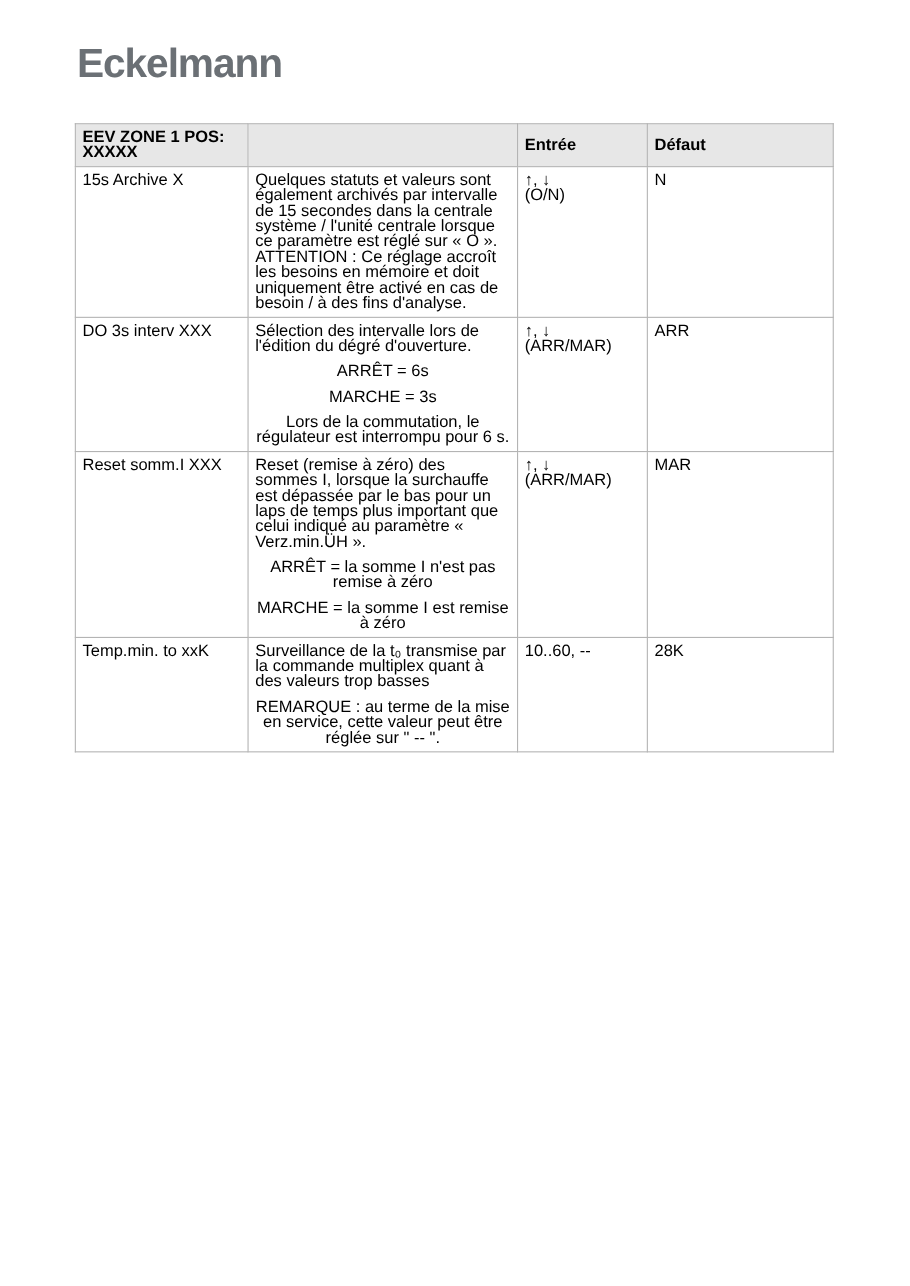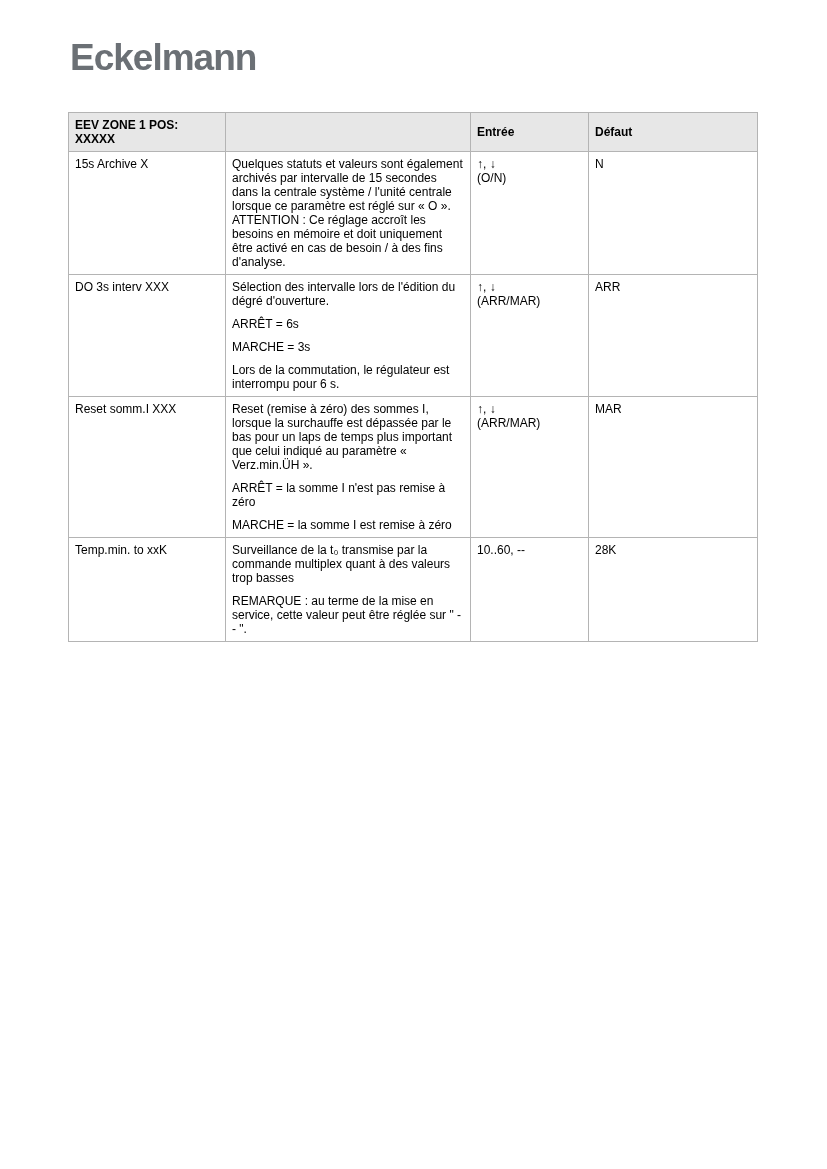--- a/index.html
+++ b/index.html
@@ -21,21 +21,21 @@
     color: #6b7075;
     letter-spacing: -1px;
   }
   table.doc-table {
     position: absolute;
     left: 68px;
     top: 112px;
     width: 689px;
     border-collapse: collapse;
     table-layout: fixed;
-    font-size: 12px;
+    font-size: 15px;
     line-height: 14px;
   }
   .doc-table th, .doc-table td {
     border: 1px solid #b4b4b4;
     vertical-align: top;
     text-align: left;
     padding: 5px 6px;
     font-weight: normal;
     overflow: hidden;
   }
@@ -43,21 +43,21 @@
     background: #e7e7e7;
     font-weight: bold;
     height: 15px;
     vertical-align: middle;
   }
   .col-param   { width: 157px; }
   .col-desc    { width: 245px; }
   .col-entry   { width: 118px; }
   .col-default { width: 169px; }
   .doc-table p { margin: 0; }
-  .doc-table p.gap { margin-top: 9px; }
+  .doc-table p.gap { margin-top: 9px; text-align: center; }
   .footer {
     position: absolute;
     left: 71px;
     top: 1121px;
     width: 686px;
     display: flex;
     font-size: 12.5px;
   }
   .footer .f-left   { flex: 1; text-align: center; }
   .footer .f-center { flex: 1; text-align: center; }

